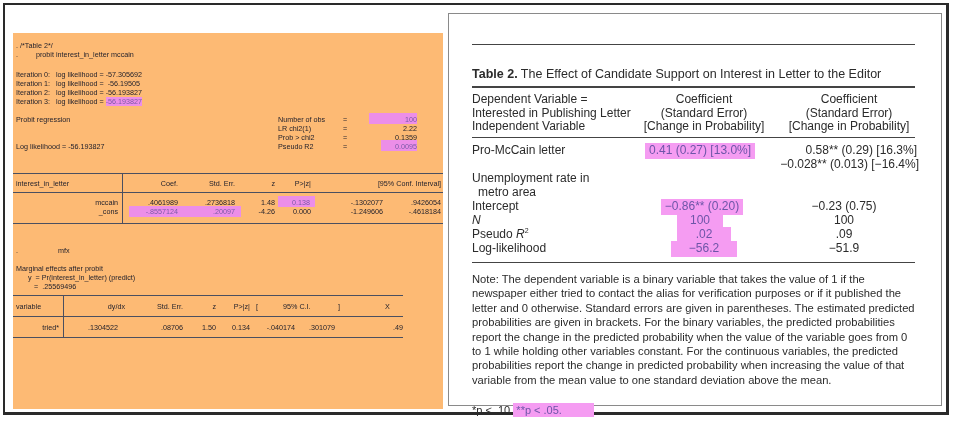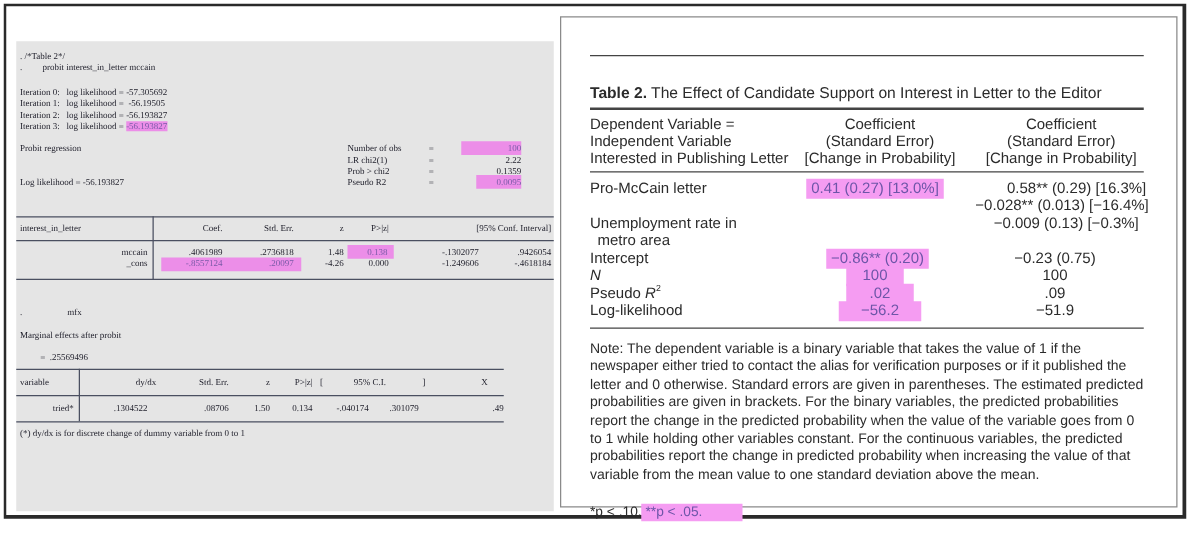--- a/index.html
+++ b/index.html
@@ -8,22 +8,22 @@
       position: relative;
     }
     .frame {
       position: absolute; left: 3px; top: 3px; width: 946px; height: 412px;
       border: 2px solid #2a2a2a; border-right-width: 3px; border-bottom-width: 3px;
       background: #ffffff; box-sizing: border-box;
     }
     
     .stata {
       position: absolute; left: 13px; top: 33px; width: 430px; height: 376px;
-      background: #e5e5e5;
-      font-family: Liberation Serif, serif;
+      background: #fdba74;
+      font-family: Liberation Sans, sans-serif;
       font-size: 7.2px; line-height: 9px; color: #1e1e2a;
     }
     .sline { position: absolute; left: 3px; white-space: pre; }
     .hl { background: #ec8ee8; color: #7a5aa8; }
     .hr { position: absolute; height: 1px; background: #4a4f60; }
     .vr { position: absolute; width: 1px; background: #4a4f60; }
     .cell { position: absolute; white-space: pre; }
     .r { text-align: right; }
 
     
@@ -113,20 +113,21 @@
     <div class="cell r" style="left:110px;top:174px;width:55px;color:#7a5aa8">-.8557124</div>
     <div class="cell r" style="left:165px;top:174px;width:57px;color:#7a5aa8">.20097</div>
     <div class="cell r" style="left:222px;top:174px;width:40px">-4.26</div>
     <div class="cell r" style="left:262px;top:174px;width:36px">0.000</div>
     <div class="cell r" style="left:300px;top:174px;width:70px">-1.249606</div>
     <div class="cell r" style="left:370px;top:174px;width:58px">-.4618184</div>
   </div>
 
   <div class="sline" style="top:213px">.                    mfx</div>
   <div class="sline" style="top:231px">Marginal effects after probit</div>
+  <div class="sline" style="top:240px">      y  = Pr(interest_in_letter) (predict)</div>
   <div class="sline" style="top:249px">         =  .25569496</div>
 
   <div class="hr" style="left:0;top:262px;width:390px"></div>
   <div class="hr" style="left:0;top:283px;width:390px"></div>
   <div class="hr" style="left:0;top:304px;width:390px"></div>
   <div class="vr" style="left:50px;top:262px;height:42px"></div>
 
   <div class="cell" style="left:3px;top:269px">variable</div>
   <div class="cell r" style="left:50px;top:269px;width:62px">dy/dx</div>
   <div class="cell r" style="left:112px;top:269px;width:58px">Std. Err.</div>
@@ -141,54 +142,52 @@
     <div class="cell r" style="left:3px;top:290px;width:43px">tried*</div>
     <div class="cell r" style="left:50px;top:290px;width:55px">.1304522</div>
     <div class="cell r" style="left:112px;top:290px;width:58px">.08706</div>
     <div class="cell r" style="left:170px;top:290px;width:33px">1.50</div>
     <div class="cell r" style="left:203px;top:290px;width:34px">0.134</div>
     <div class="cell r" style="left:237px;top:290px;width:45px">-.040174</div>
     <div class="cell r" style="left:282px;top:290px;width:40px">.301079</div>
     <div class="cell r" style="left:340px;top:290px;width:50px">.49</div>
   </div>
 
-  <div class="sline" style="top:310px">(*) dy/dx is for discrete change of dummy variable from 0 to 1</div>
 </div>
 
 <div class="paper">
   <div class="p-rule" style="top:30px;height:1px"></div>
 
   <div class="p-title"><b>Table 2.</b><span> The Effect of Candidate Support on Interest in Letter to the Editor</span></div>
   <div class="p-rule" style="top:72px;height:1.5px"></div>
 
   <div class="p-txt" style="left:23px;top:79px">
     <div>Dependent Variable =</div>
+    <div>Interested in Publishing Letter</div>
     <div>Independent Variable</div>
-    <div>Interested in Publishing Letter</div>
   </div>
   <div class="p-txt p-c" style="left:190px;top:79px;width:130px">
     <div>Coefficient</div>
     <div>(Standard Error)</div>
     <div>[Change in Probability]</div>
   </div>
   <div class="p-txt p-c" style="left:330px;top:79px;width:140px">
     <div>Coefficient</div>
     <div>(Standard Error)</div>
     <div>[Change in Probability]</div>
   </div>
   <div class="p-rule" style="top:123px;height:1px"></div>
 
   <div class="p-txt" style="left:23px;top:130px">Pro-McCain letter</div>
   <div class="p-txt p-hl" style="left:196px;top:129px;padding:1px 4px">0.41 (0.27) [13.0%]</div>
   <div class="p-txt p-r" style="left:320px;top:130px;width:148px">0.58** (0.29) [16.3%]</div>
 
   <div class="p-txt p-r" style="left:300px;top:144px;width:170px">−0.028** (0.013) [−16.4%]</div>
 
   <div class="p-txt" style="left:23px;top:158px">Unemployment rate in</div>
-  <div class="p-txt p-r" style="left:320px;top:158px;width:142px">−0.009 (0.13) [−0.3%]</div>
   <div class="p-txt" style="left:29px;top:172px">  metro area</div>
 
   <div class="p-txt" style="left:23px;top:186px">Intercept</div>
   <div class="p-txt p-hl p-c" style="left:212px;top:185px;width:82px;padding:1px 0">−0.86** (0.20)</div>
   <div class="p-txt p-c" style="left:350px;top:186px;width:90px">−0.23 (0.75)</div>
 
   <div class="p-txt" style="left:23px;top:200px;font-style:italic">N</div>
   <div class="p-txt p-hl p-c" style="left:228px;top:199px;width:46px;padding:1px 0">100</div>
   <div class="p-txt p-c" style="left:350px;top:200px;width:90px">100</div>
 

